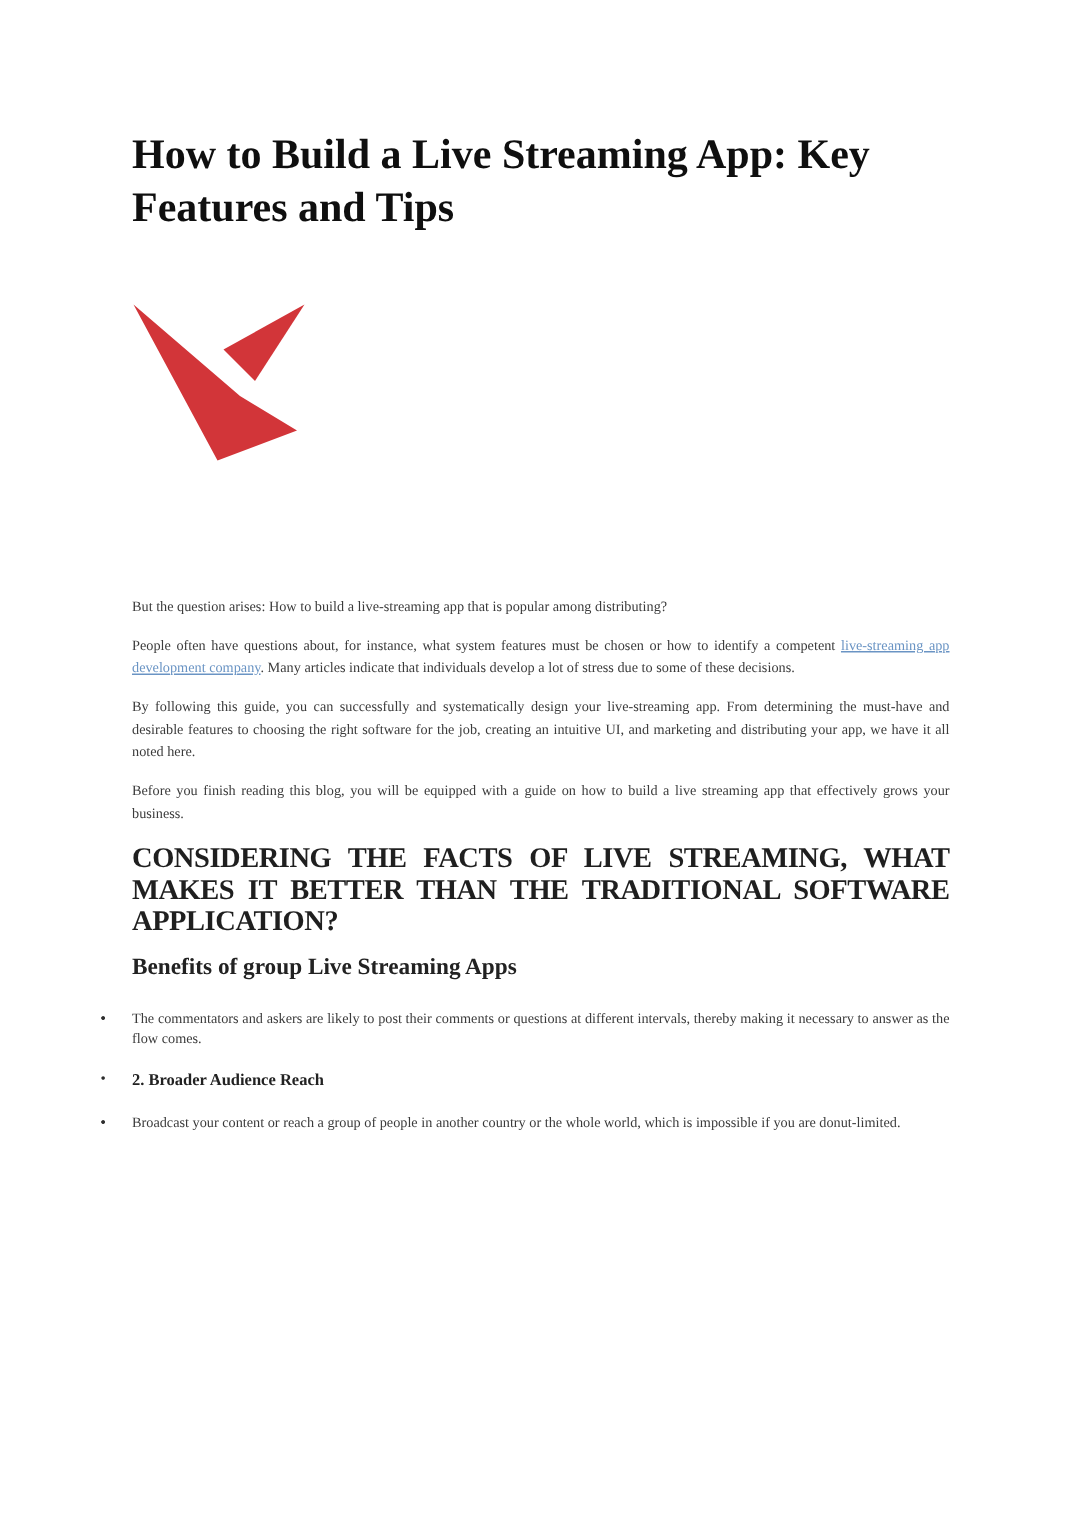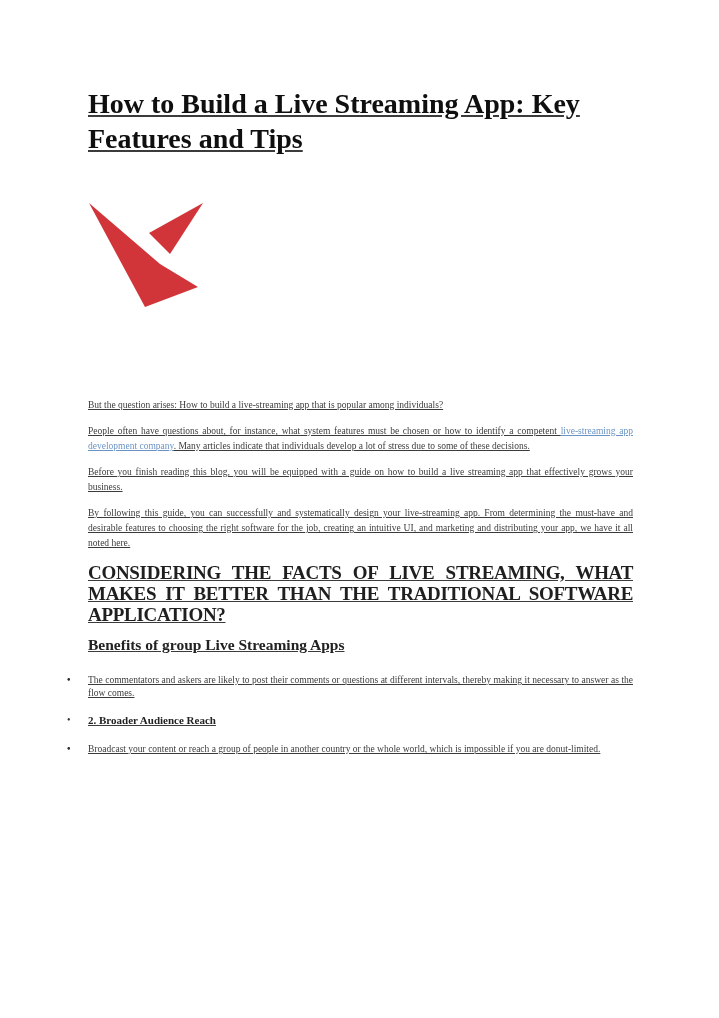--- a/index.html
+++ b/index.html
@@ -12,21 +12,20 @@
   }
   .page {
     box-sizing: border-box;
     width: 719px;
     height: 1018px;
     background: #ffffff;
     padding: 86px 86px 0 88px;
     font-family: "Liberation Serif", "DejaVu Serif", serif;
     color: #3b3b3b;
     overflow: hidden;
-    text-decoration: underline;
   }
   h1.doc-title {
     margin: 0 0 44px 0;
     font-size: 28px;
     line-height: 35px;
     font-weight: bold;
     color: #0f0f0f;
     letter-spacing: 0;
   }
   .logo {
@@ -104,27 +103,27 @@
   <h1 class="doc-title">How to Build a Live Streaming App: Key Features and Tips</h1>
 
   <figure class="logo">
     <svg viewBox="0 0 118 108" xmlns="http://www.w3.org/2000/svg">
       <polygon points="1,3 57,107 110,87 72,64" fill="#d23539"></polygon>
       <polygon points="115,3 61,33 82,54" fill="#d23539"></polygon>
     </svg>
   </figure>
 
 
-  <p class="body-text">But the question arises: How to build a live-streaming app that is popular among individuals?</p>
+  <p class="body-text">But the question arises: How to build a live-streaming app that is popular among distributing?</p>
 
   <p class="body-text"><span>People often have questions about, for instance, what system features must be chosen or how to identify a competent </span><a class="link">live-streaming app development company</a><span>. Many articles indicate that individuals develop a lot of stress due to some of these decisions.</span></p>
 
+  <p class="body-text">By following this guide, you can successfully and systematically design your live-streaming app. From determining the must-have and desirable features to choosing the right software for the job, creating an intuitive UI, and marketing and distributing your app, we have it all noted here.</p>
+
   <p class="body-text">Before you finish reading this blog, you will be equipped with a guide on how to build a live streaming app that effectively grows your business.</p>
-
-  <p class="body-text">By following this guide, you can successfully and systematically design your live-streaming app. From determining the must-have and desirable features to choosing the right software for the job, creating an intuitive UI, and marketing and distributing your app, we have it all noted here.</p>
 
 
   <h2 class="section-heading">CONSIDERING THE FACTS OF LIVE STREAMING, WHAT MAKES IT BETTER THAN THE TRADITIONAL SOFTWARE APPLICATION?</h2>
 
   <h3 class="sub-heading">Benefits of group Live Streaming Apps</h3>
 
 
   <ul class="bullet-list">
     <li><span class="bullet">•</span></li>
     <li><span class="bullet">•</span><span>The commentators and askers are likely to post their comments or questions at different intervals, thereby making it necessary to answer as the flow comes.</span></li>

